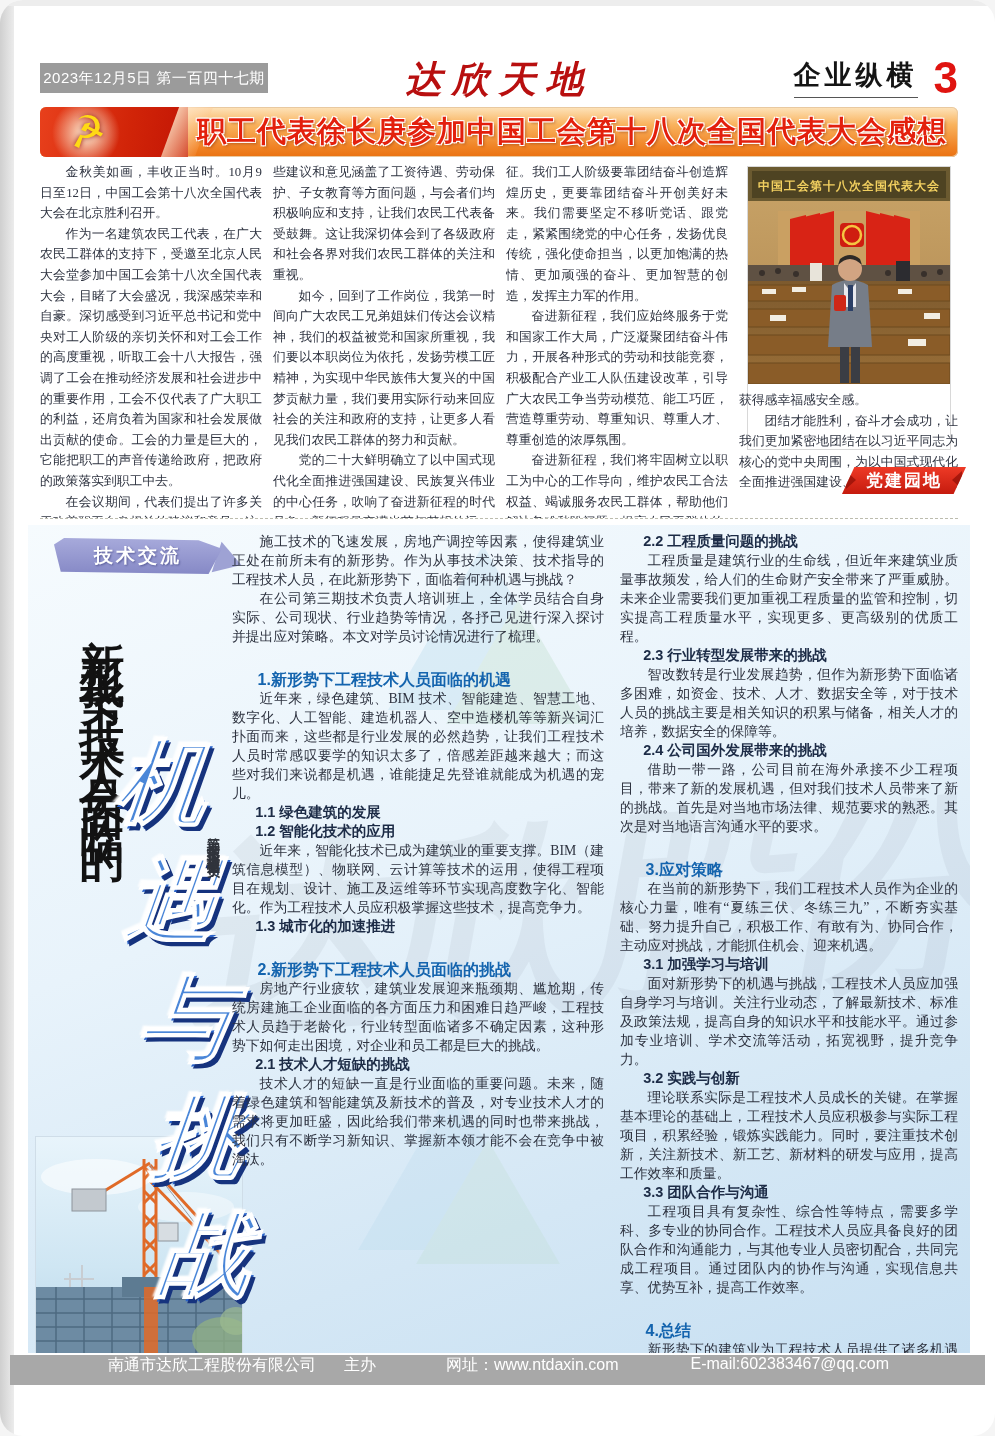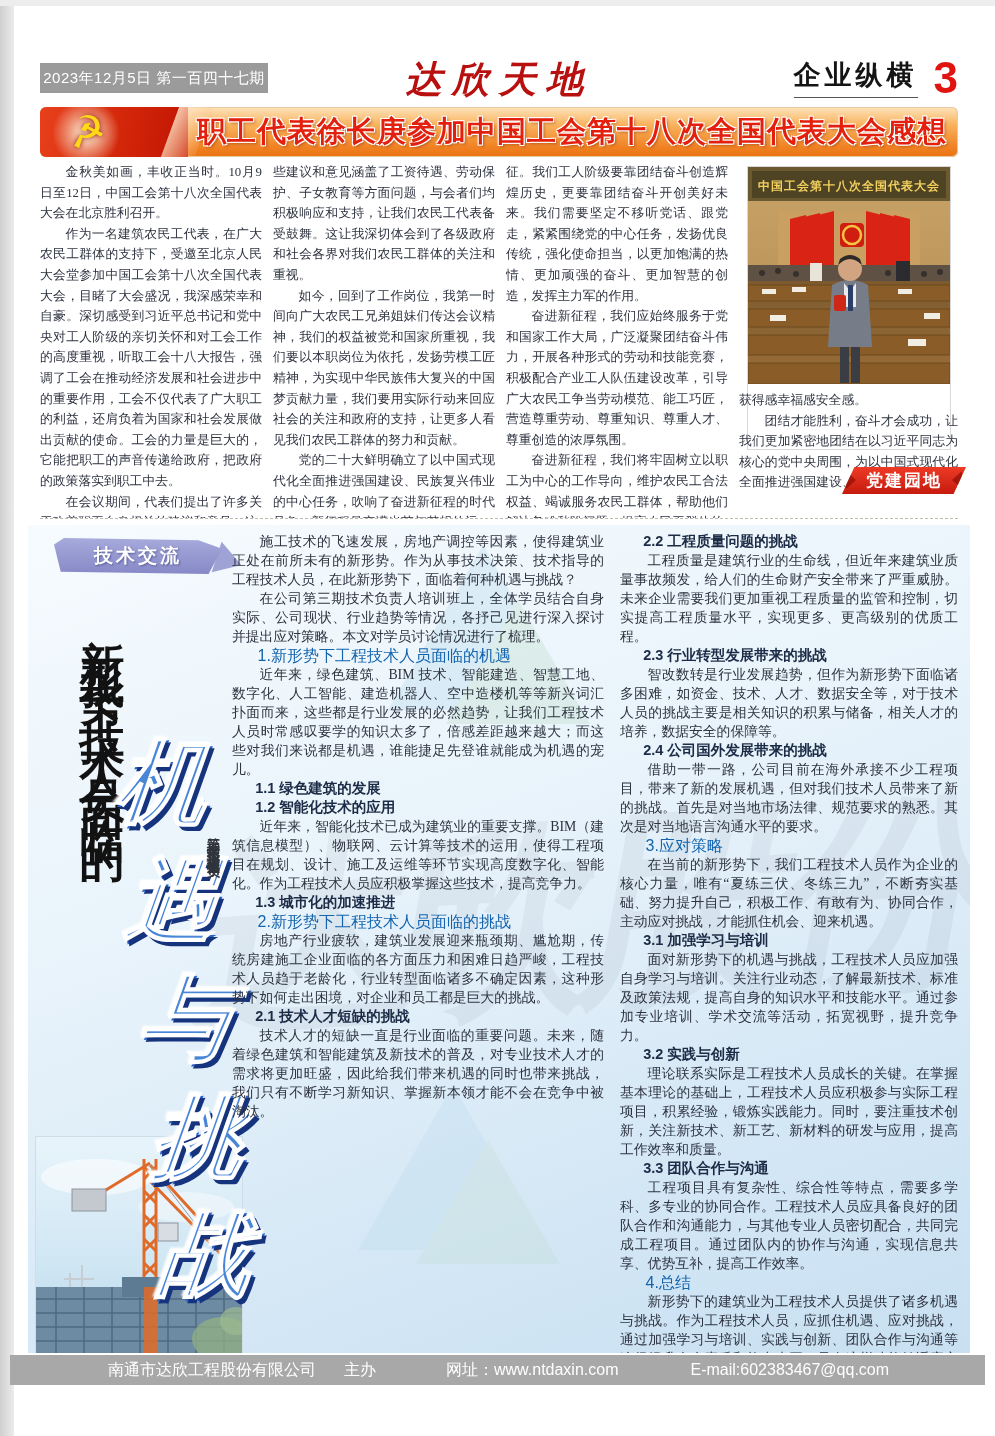--- a/index.html
+++ b/index.html
@@ -1,17 +1,17 @@
 <!DOCTYPE html>
 <html><head>
 <meta charset="utf-8">
 <style>
   html,body{margin:0;padding:0;background:#f5f5f5;}
   .page{position:relative;width:995px;height:1436px;background:#ffffff;overflow:hidden;
-        font-family:"Liberation Serif","DejaVu Serif",serif;color:#2e3340;}
+        font-family:"Liberation Serif","DejaVu Serif",serif;color:#2e3340;border-radius:23px;}
   .edge-left{position:absolute;left:0;top:0;width:14px;height:100%;
         background:linear-gradient(90deg,#cfcfcf,#ececec);}
   .edge-top{position:absolute;left:0;top:0;width:100%;height:6px;background:#ededed;}
 
   
   .hdr{position:absolute;left:40px;top:55px;width:918px;height:48px;}
   .date-box{position:absolute;left:0;top:8px;width:228px;height:30px;background:#9b9b9b;
         color:#fff;font-family:"Liberation Sans",sans-serif;font-size:15px;line-height:30px;
         text-align:center;letter-spacing:0.5px;}
   .masthead{position:absolute;left:50%;transform:translateX(-50%);top:0;
@@ -57,22 +57,22 @@
         font-family:"Liberation Sans",sans-serif;font-weight:bold;font-size:17px;color:#fff;
         letter-spacing:2px;}
   .pg-badge::before{content:"";position:absolute;left:4px;top:4px;border-left:10px solid #8f0e05;
         border-top:9px solid transparent;border-bottom:9px solid transparent;opacity:.7;}
   .pg-badge::after{content:"";position:absolute;right:4px;top:4px;border-right:10px solid #8f0e05;
         border-top:9px solid transparent;border-bottom:9px solid transparent;opacity:.7;}
 
   .blk{margin:0;}
   .blk.p{text-indent:2em;}
   .blk.pc{text-indent:0;}
-  .blk.hb{font-family:"Liberation Sans",sans-serif;font-weight:normal;color:#1464ae;
-        text-align:center;font-size:15px;text-indent:0;}
+  .blk.hb{font-family:"Liberation Sans",sans-serif;font-weight:bold;color:#1464ae;
+        text-align:center;font-size:15px;text-indent:0;margin-top:24px;}
   .blk.hs{font-family:"Liberation Sans",sans-serif;font-weight:bold;color:#1c2b46;
         text-indent:2em;font-size:14px;}
 
   .dash-divider{position:absolute;left:40px;top:518px;width:918px;border-top:1px dashed #bcbcae;}
 
   
   .article2{position:absolute;left:28px;top:525px;width:942px;height:828px;overflow:hidden;
         background:linear-gradient(160deg,#f6fbfe 0%,#e8f3fb 40%,#d4e7f5 75%,#c8e0f2 100%);}
   .wm-tri{position:absolute;opacity:.28;z-index:0;}
   .wm-tri .t1{position:absolute;width:0;height:0;border-left:95px solid transparent;
@@ -117,21 +117,21 @@
   .a2left{left:204px;width:372px;height:790px;}
   .a2right{left:592px;width:338px;height:816px;}
   .a2col .blk.hb{font-size:16px;text-align:left;text-indent:1.6em;color:#1464ae;}
   .a2col .blk.hs{font-size:14.5px;text-indent:1.6em;}
 
   .crane-frame{position:absolute;left:8px;top:612px;width:206px;height:216px;z-index:1;
         box-shadow:0 0 0 1px #cfdde8;}
 
   
   .footer{position:absolute;left:10px;top:1355px;width:975px;height:30px;background:#a8a8a8;
-        display:flex;align-items:center;font-family:"Liberation Sans",sans-serif;
+        display:flex;font-family:"Liberation Sans",sans-serif;
         color:#fff;font-size:16px;z-index:4;}
   .footer span{white-space:nowrap;}
   .f-company{margin-left:98px;}
   .f-role{margin-left:28px;}
   .f-web{margin-left:70px;}
   .f-mail{margin-left:72px;}
 </style>
 </head>
 <body>
 

